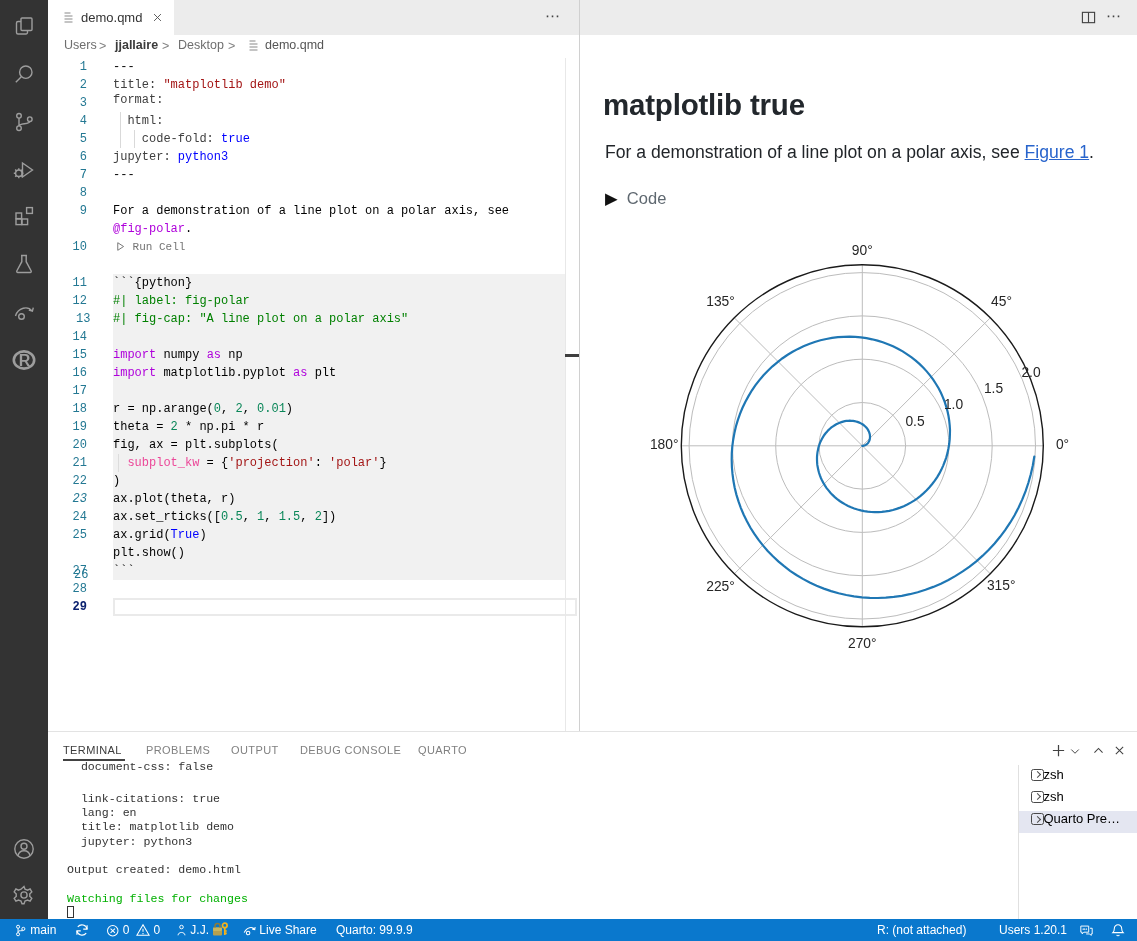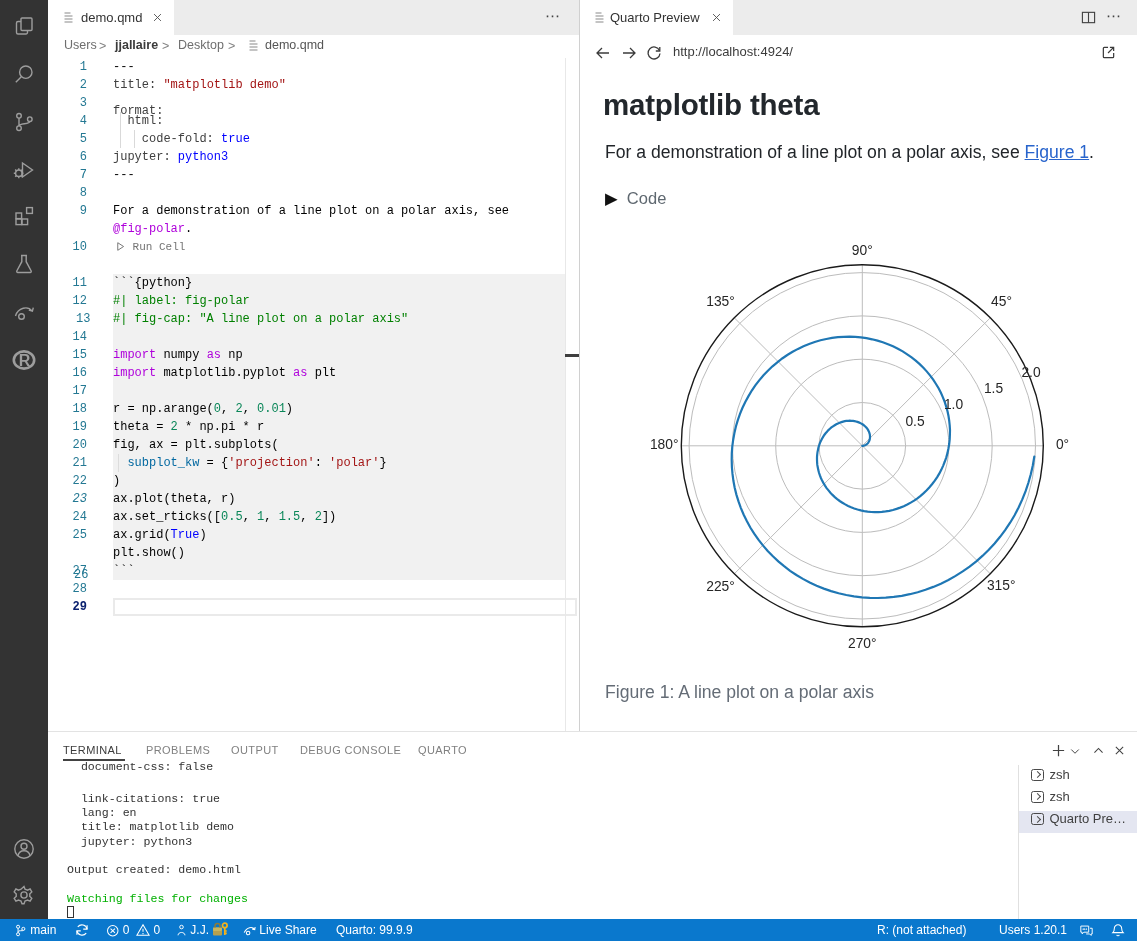--- a/index.html
+++ b/index.html
@@ -13,33 +13,33 @@
 #ed1 { position:absolute; left:48px; top:0; width:531px; height:731px; background:#fff; }
 #tabs1 { position:absolute; left:0; top:0; width:531px; height:35px; background:#ececec; }
 .tabactive { position:absolute; left:0; top:0; height:35px; background:#ffffff; color:#333; font-size:13px; }
 #crumbs { position:absolute; left:0; top:35px; width:531px; height:22px; background:#fff;
   font-size:12.5px; color:#6e6e6e; }
 #code { position:absolute; left:0; top:57px; width:531px; height:674px;
   font-family:"Liberation Mono", monospace; font-size:12px; }
 .ln { position:absolute; width:39px; left:0; text-align:right; color:#237893; height:18px; line-height:18px; }
 .cd { position:absolute; left:65px; height:18px; line-height:18px; white-space:pre; color:#000; }
 .yk { color:#404040; } .st { color:#a31515; } .kw { color:#af00db; } .nm { color:#098658; }
-.bl { color:#0000ff; } .cm { color:#008000; } .vr { color:#0369a1; } .mg { color:#af00db; }
+.bl { color:#0000ff; } .cm { color:#008000; } .vr { color:#ec4899; } .mg { color:#af00db; }
 
 #ed2 { position:absolute; left:580px; top:0; width:557px; height:731px; background:#fff; }
 #tabs2 { position:absolute; left:0; top:0; width:557px; height:35px; background:#ececec; }
 
 #panel { position:absolute; left:48px; top:731px; width:1089px; height:188px; background:#fff; border-top:1px solid #e3e3e3; }
 .ptab { position:absolute; top:12px; font-size:11px; letter-spacing:0.4px; color:#808080; }
 #term { position:absolute; left:0; top:0; font-family:"Liberation Mono", monospace; font-size:11.6px; color:#333; }
 .tl { position:absolute; left:19px; height:14.3px; line-height:14.3px; white-space:pre; }
 .trow { position:absolute; left:983px; height:22px; }
 .tico { display:inline-block; width:12.5px; height:12px; border:1.1px solid #4a4a4a; border-radius:2.5px; vertical-align:1px; position:relative; }
 .tico:after { content:""; position:absolute; left:3px; top:2.6px; width:4px; height:4px; border-right:1.4px solid #4a4a4a; border-top:1.4px solid #4a4a4a; transform:rotate(45deg); }
-.ttxt { font-size:13px; color:#404040; margin-left:6px; vertical-align:3px; }
+.ttxt { font-size:13px; color:#000000; vertical-align:3px; }
 
 #status { position:absolute; left:0; top:919px; width:1137px; height:22px; background:#0a78cd;
   color:#fff; font-size:12px; }
 .sit { position:absolute; top:0; height:22px; line-height:22px; white-space:pre; }
 .sit svg { vertical-align:-3px; }
 .csep { position:absolute; top:4px; color:#818181; font-size:12.5px; }
 </style>
 </head>
 <body>
 
@@ -125,21 +125,21 @@
 <div style="position:absolute;left:65px;top:216.5px;width:451.5px;height:306px;background:#f1f1f1"></div>
 <div style="position:absolute;left:72px;top:54.5px;width:1px;height:36px;background:#d9d9d9"></div>
 <div style="position:absolute;left:86px;top:72.5px;width:1px;height:18px;background:#d9d9d9"></div>
 <div style="position:absolute;left:69.5px;top:396.5px;width:1px;height:18px;background:#dcdcdc"></div>
 <div style="position:absolute;left:65px;top:540.5px;width:464px;height:18px;border:2px solid #eaeaea"></div>
 <div class="ln" style="top:0.5px;">1</div>
 <div class="cd" style="top:0.5px">---</div>
 <div class="ln" style="top:18.5px;">2</div>
 <div class="cd" style="top:18.5px"><span class="yk">title:</span> <span class="st">"matplotlib demo"</span></div>
 <div class="ln" style="top:36.5px;">3</div>
-<div class="cd" style="top:45px"><span class="yk">format:</span></div>
+<div class="cd" style="top:34px"><span class="yk">format:</span></div>
 <div class="ln" style="top:54.5px;">4</div>
 <div class="cd" style="top:54.5px">  <span class="yk">html:</span></div>
 <div class="ln" style="top:72.5px;">5</div>
 <div class="cd" style="top:72.5px">    <span class="yk">code-fold:</span> <span class="bl">true</span></div>
 <div class="ln" style="top:90.5px;">6</div>
 <div class="cd" style="top:90.5px"><span class="yk">jupyter:</span> <span class="bl">python3</span></div>
 <div class="ln" style="top:108.5px;">7</div>
 <div class="cd" style="top:108.5px">---</div>
 <div class="ln" style="top:126.5px;">8</div>
 <div class="ln" style="top:144.5px;">9</div>
@@ -184,69 +184,32 @@
 <div class="ln" style="top:522.5px;">28</div>
 <div class="ln" style="top:540.5px; color:#0b216f;font-weight:bold">29</div>
 <div style="position:absolute;left:516.5px;top:1px;width:1px;height:673px;background:#e8e8e8"></div>
 <div style="position:absolute;left:516.5px;top:297px;width:14px;height:2.5px;background:#3f3f3f"></div>
   </div>
 </div>
 
 <div id="ed2">
 
   <div id="tabs2">
-    <div class="tabactive" style="width:153px">
-      <svg width="9" height="12" viewBox="0 0 9 12" style="position:absolute;left:15px;top:12px">
-          <g stroke="#8a8a8a" stroke-width="1.1" fill="none">
-            <path d="M0.5 1 h6 M0.5 4 h8 M0.5 7 h8 M0.5 10 h8"></path>
-          </g>
-        </svg>
-      <span style="position:absolute;left:30px;top:10px">Quarto Preview</span>
-      <svg width="11" height="11" viewBox="0 0 16 16" style="position:absolute;left:131px;top:12px">
-          <path d="M3 3 L13 13 M13 3 L3 13" stroke="#4c4c4c" stroke-width="1.3"></path>
-        </svg>
-    </div>
     <svg width="15" height="15" viewBox="0 0 16 16" style="position:absolute;left:501px;top:10px">
         <g fill="none" stroke="#424242" stroke-width="1.2">
           <rect x="1.5" y="2.5" width="13" height="11"></rect>
           <path d="M8 2.5 v11"></path>
         </g>
       </svg>
     <div style="position:absolute;left:526px;top:7px;width:22px;height:20px;color:#424242;font-size:15px;letter-spacing:1px">⋯</div>
   </div>
-  <div id="nav2" style="position:absolute;left:0;top:35px;width:557px;height:35px;background:#fff">
-    <svg width="16" height="16" viewBox="0 0 16 16" style="position:absolute;left:15px;top:10px">
-        <g fill="none" stroke="#3b3b3b" stroke-width="1.3">
-          <path d="M14 8 H2.5 M7 3 L2 8 L7 13"></path>
-        </g>
-      </svg>
-    <svg width="16" height="16" viewBox="0 0 16 16" style="position:absolute;left:41px;top:10px">
-        <g fill="none" stroke="#3b3b3b" stroke-width="1.3">
-          <path d="M2 8 H13.5 M9 3 L14 8 L9 13"></path>
-        </g>
-      </svg>
-    <svg width="16" height="16" viewBox="0 0 16 16" style="position:absolute;left:66px;top:10px">
-        <g fill="none" stroke="#3b3b3b" stroke-width="1.3">
-          <path d="M13.5 5.5 A6 6 0 1 0 14 8.5"></path>
-          <path d="M13.8 2 v4 h-4" fill="none"></path>
-        </g>
-      </svg>
-    <span style="position:absolute;left:93px;top:9px;font-size:13px;color:#3b3b3b">http://localhost:4924/</span>
-    <svg width="15" height="15" viewBox="0 0 16 16" style="position:absolute;left:521px;top:10px">
-        <g fill="none" stroke="#3b3b3b" stroke-width="1.3">
-          <path d="M13.5 8.5 v4 a1 1 0 0 1 -1 1 h-9 a1 1 0 0 1 -1 -1 v-9 a1 1 0 0 1 1 -1 h4"></path>
-          <path d="M9.5 2.5 h4 v4 M13.2 2.8 L7.5 8.5"></path>
-        </g>
-      </svg>
-  </div>
   <div id="preview" style="position:absolute;left:0;top:70px;width:557px;height:661px;background:#fff">
-    <div style="position:absolute;left:23px;top:18px;font-size:29.5px;font-weight:bold;color:#22272c;letter-spacing:-0.2px">matplotlib theta</div>
+    <div style="position:absolute;left:23px;top:18px;font-size:29.5px;font-weight:bold;color:#22272c;letter-spacing:-0.2px">matplotlib true</div>
     <div style="position:absolute;left:25px;top:72px;width:530px;font-size:17.6px;color:#212529">For a demonstration of a line plot on a polar axis, see <a style="color:#2864cc;text-decoration:underline">Figure 1</a>.</div>
     <div style="position:absolute;left:25px;top:119px;font-size:16.5px;color:#5f6870"><span style="color:#111">▶</span>&nbsp;&nbsp;Code</div>
-    <div style="position:absolute;left:25px;top:612px;font-size:17.6px;color:#646c76">Figure 1: A line plot on a polar axis</div>
   </div>
   <svg style="position:absolute;left:0;top:0" width="557" height="731" viewBox="0 0 557 731">
 <g fill="none" stroke="#bcbcbc" stroke-width="1">
 <circle cx="282.3" cy="445.8" r="43.3"></circle>
         <circle cx="282.3" cy="445.8" r="86.6"></circle>
         <circle cx="282.3" cy="445.8" r="129.9"></circle>
         <circle cx="282.3" cy="445.8" r="173.2"></circle>
 <path d="M282.3,445.8 L463.3,445.8 M282.3,445.8 L410.3,317.8 M282.3,445.8 L282.3,264.8 M282.3,445.8 L154.3,317.8 M282.3,445.8 L101.3,445.8 M282.3,445.8 L154.3,573.8 M282.3,445.8 L282.3,626.8 M282.3,445.8 L410.3,573.8"></path>
 </g>
 <circle cx="282.3" cy="445.8" r="181.0" fill="none" stroke="#1a1a1a" stroke-width="1.4"></circle>

